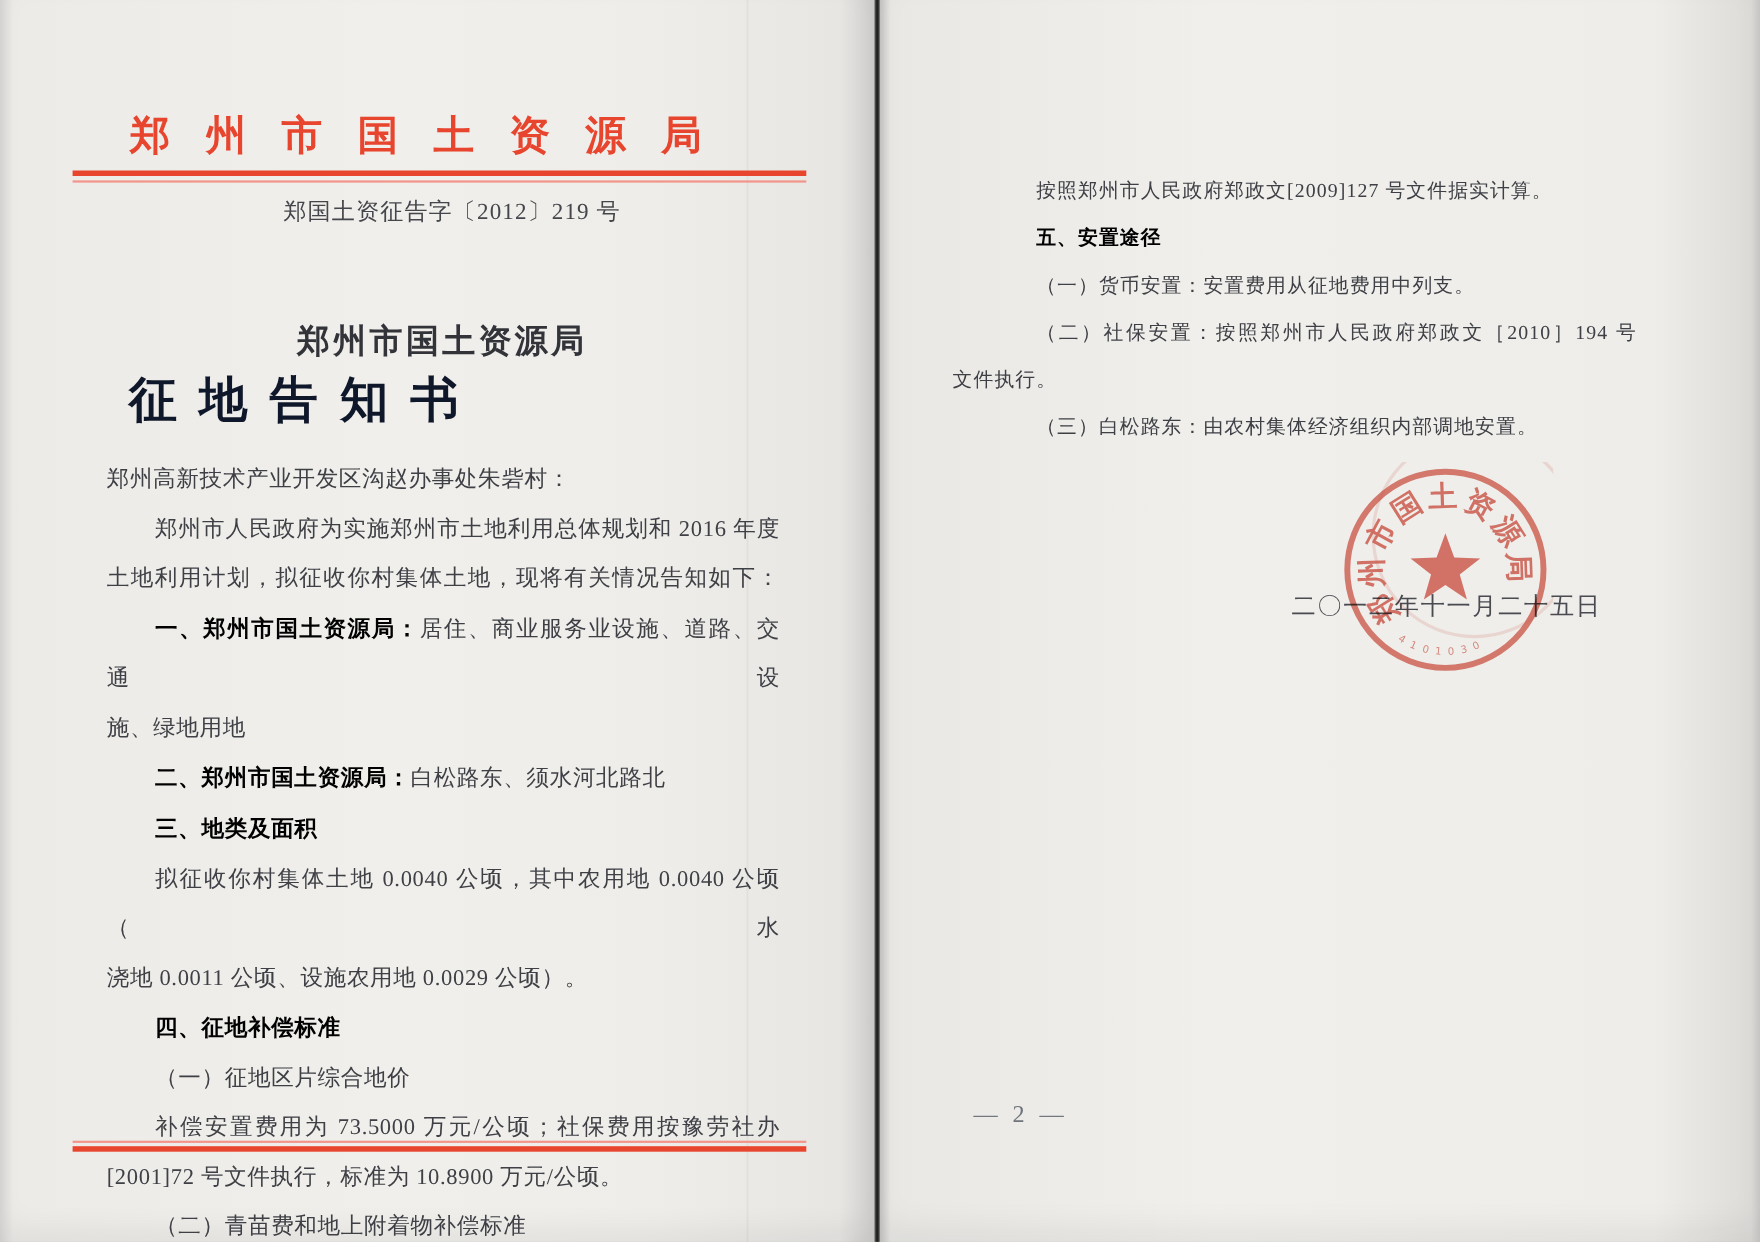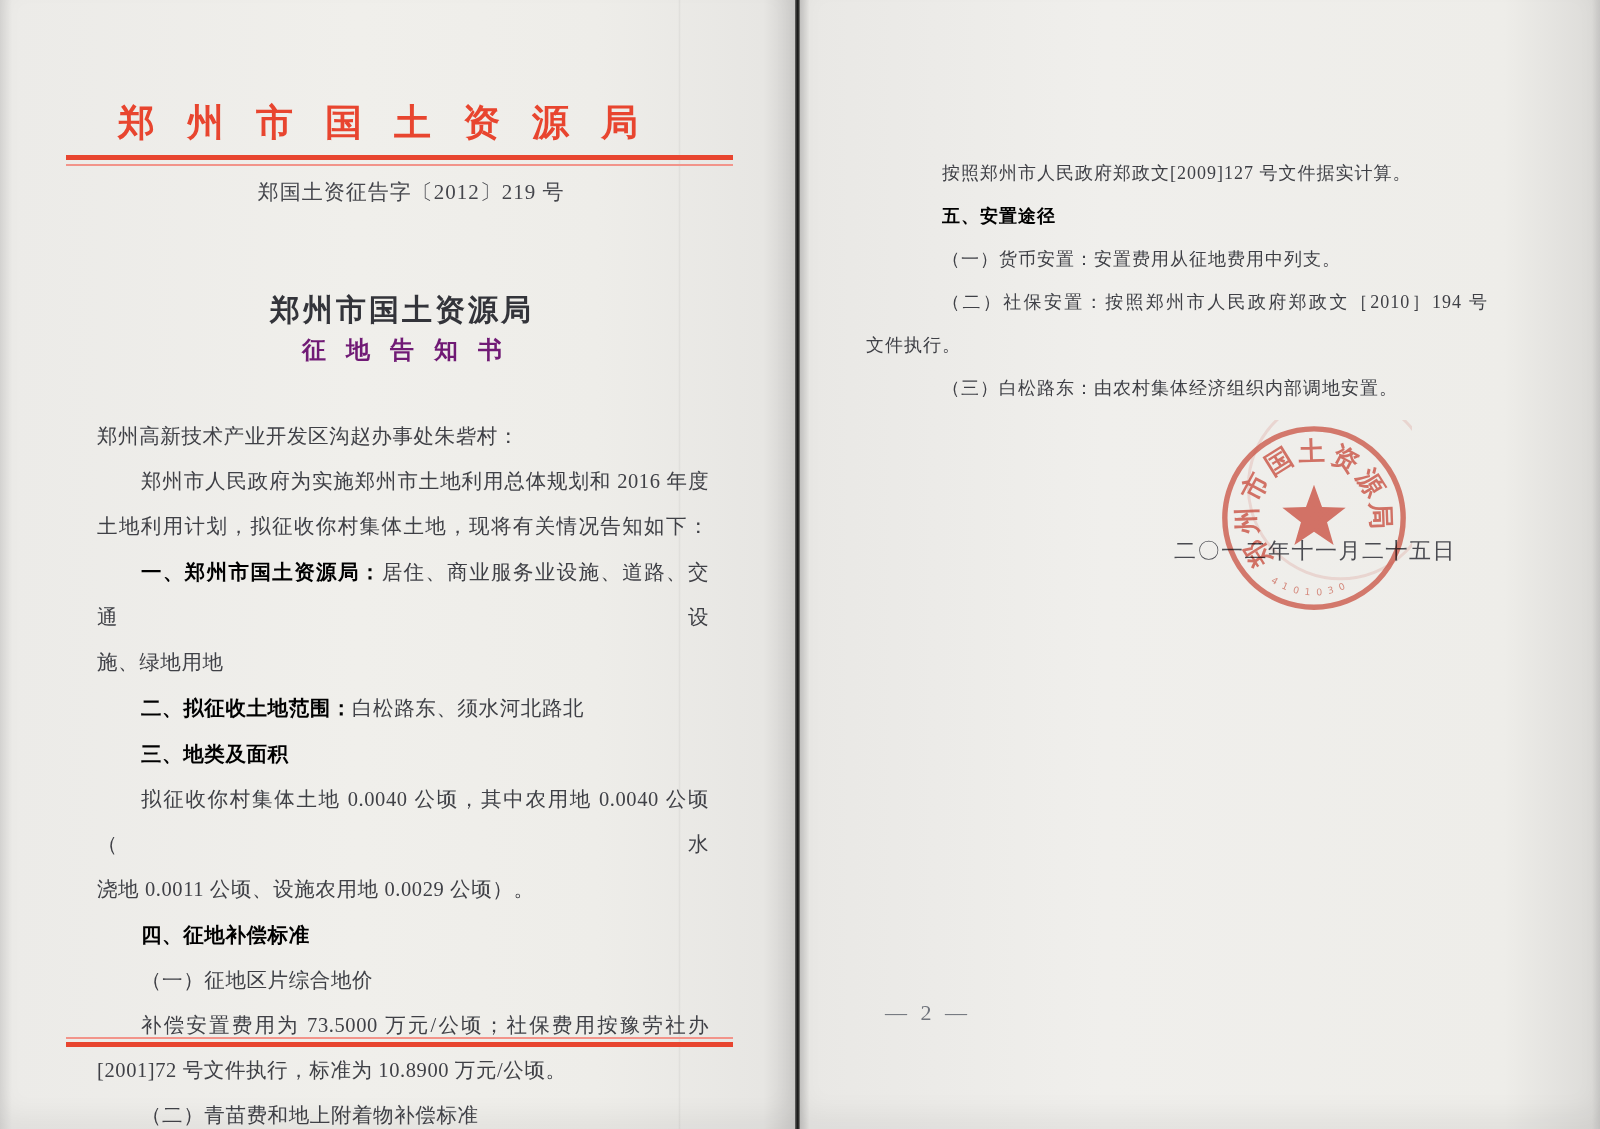--- a/index.html
+++ b/index.html
@@ -42,22 +42,22 @@
   #rule-bottom-thick{top:1042px;height:5px;background:var(--accent,#e8452f)}
   #doc-number{
     position:absolute;left:97px;top:178px;width:628px;text-align:center;
     font-size:21px;letter-spacing:1px;color:#45464c;
   }
   #doc-title-1{
     position:absolute;left:97px;top:290px;width:610px;text-align:center;
     font-size:30px;font-weight:bold;letter-spacing:3px;color:#33343a;
   }
   #doc-title-2{
-    position:absolute;left:97px;top:334px;width:610px;text-align:center;
-    font-size:24px;font-weight:bold;letter-spacing:20px;text-indent:20px;color:#701a75;
+    position:absolute;left:97px;top:334px;width:610px;text-align:left;
+    font-size:44px;font-weight:bold;letter-spacing:20px;text-indent:20px;color:#0f172a;
   }
   .body-block{position:absolute;white-space:nowrap}
   #body-left{
     left:97px;top:414px;width:612px;
     font-size:20.5px;line-height:45px;letter-spacing:0.6px;
     --ind:44px;
   }
   #body-right{
     left:866px;top:152px;width:622px;
     font-size:18px;line-height:43px;letter-spacing:1px;
@@ -96,21 +96,21 @@
 
 <div id="doc-title-1">郑州市国土资源局</div>
 <div id="doc-title-2">征地告知书</div>
 
 <div class="body-block" id="body-left">
     <div class="tl"><span>郑州高新技术产业开发区沟赵办事处朱砦村：</span></div>
     <div class="tl ind just"><span>郑州市人民政府为实施郑州市土地利用总体规划和 2016 年度</span></div>
     <div class="tl just"><span>土地利用计划，拟征收你村集体土地，现将有关情况告知如下：</span></div>
     <div class="tl ind just"><span class="hd">一、郑州市国土资源局：</span><span>居住、商业服务业设施、道路、交通设</span></div>
     <div class="tl"><span>施、绿地用地</span></div>
-    <div class="tl ind"><span class="hd">二、拟征收土地范围：</span><span>白松路东、须水河北路北</span></div>
+    <div class="tl ind"><span class="hd">二、郑州市国土资源局：</span><span>白松路东、须水河北路北</span></div>
     <div class="tl ind"><span class="hd">三、地类及面积</span></div>
     <div class="tl ind just"><span>拟征收你村集体土地 0.0040 公顷，其中农用地 0.0040 公顷（水</span></div>
     <div class="tl"><span>浇地 0.0011 公顷、设施农用地 0.0029 公顷）。</span></div>
     <div class="tl ind"><span class="hd">四、征地补偿标准</span></div>
     <div class="tl ind"><span>（一）征地区片综合地价</span></div>
     <div class="tl ind just"><span>补偿安置费用为 73.5000 万元/公顷；社保费用按豫劳社办</span></div>
     <div class="tl"><span>[2001]72 号文件执行，标准为 10.8900 万元/公顷。</span></div>
     <div class="tl ind"><span>（二）青苗费和地上附着物补偿标准</span></div>
   </div>
 

